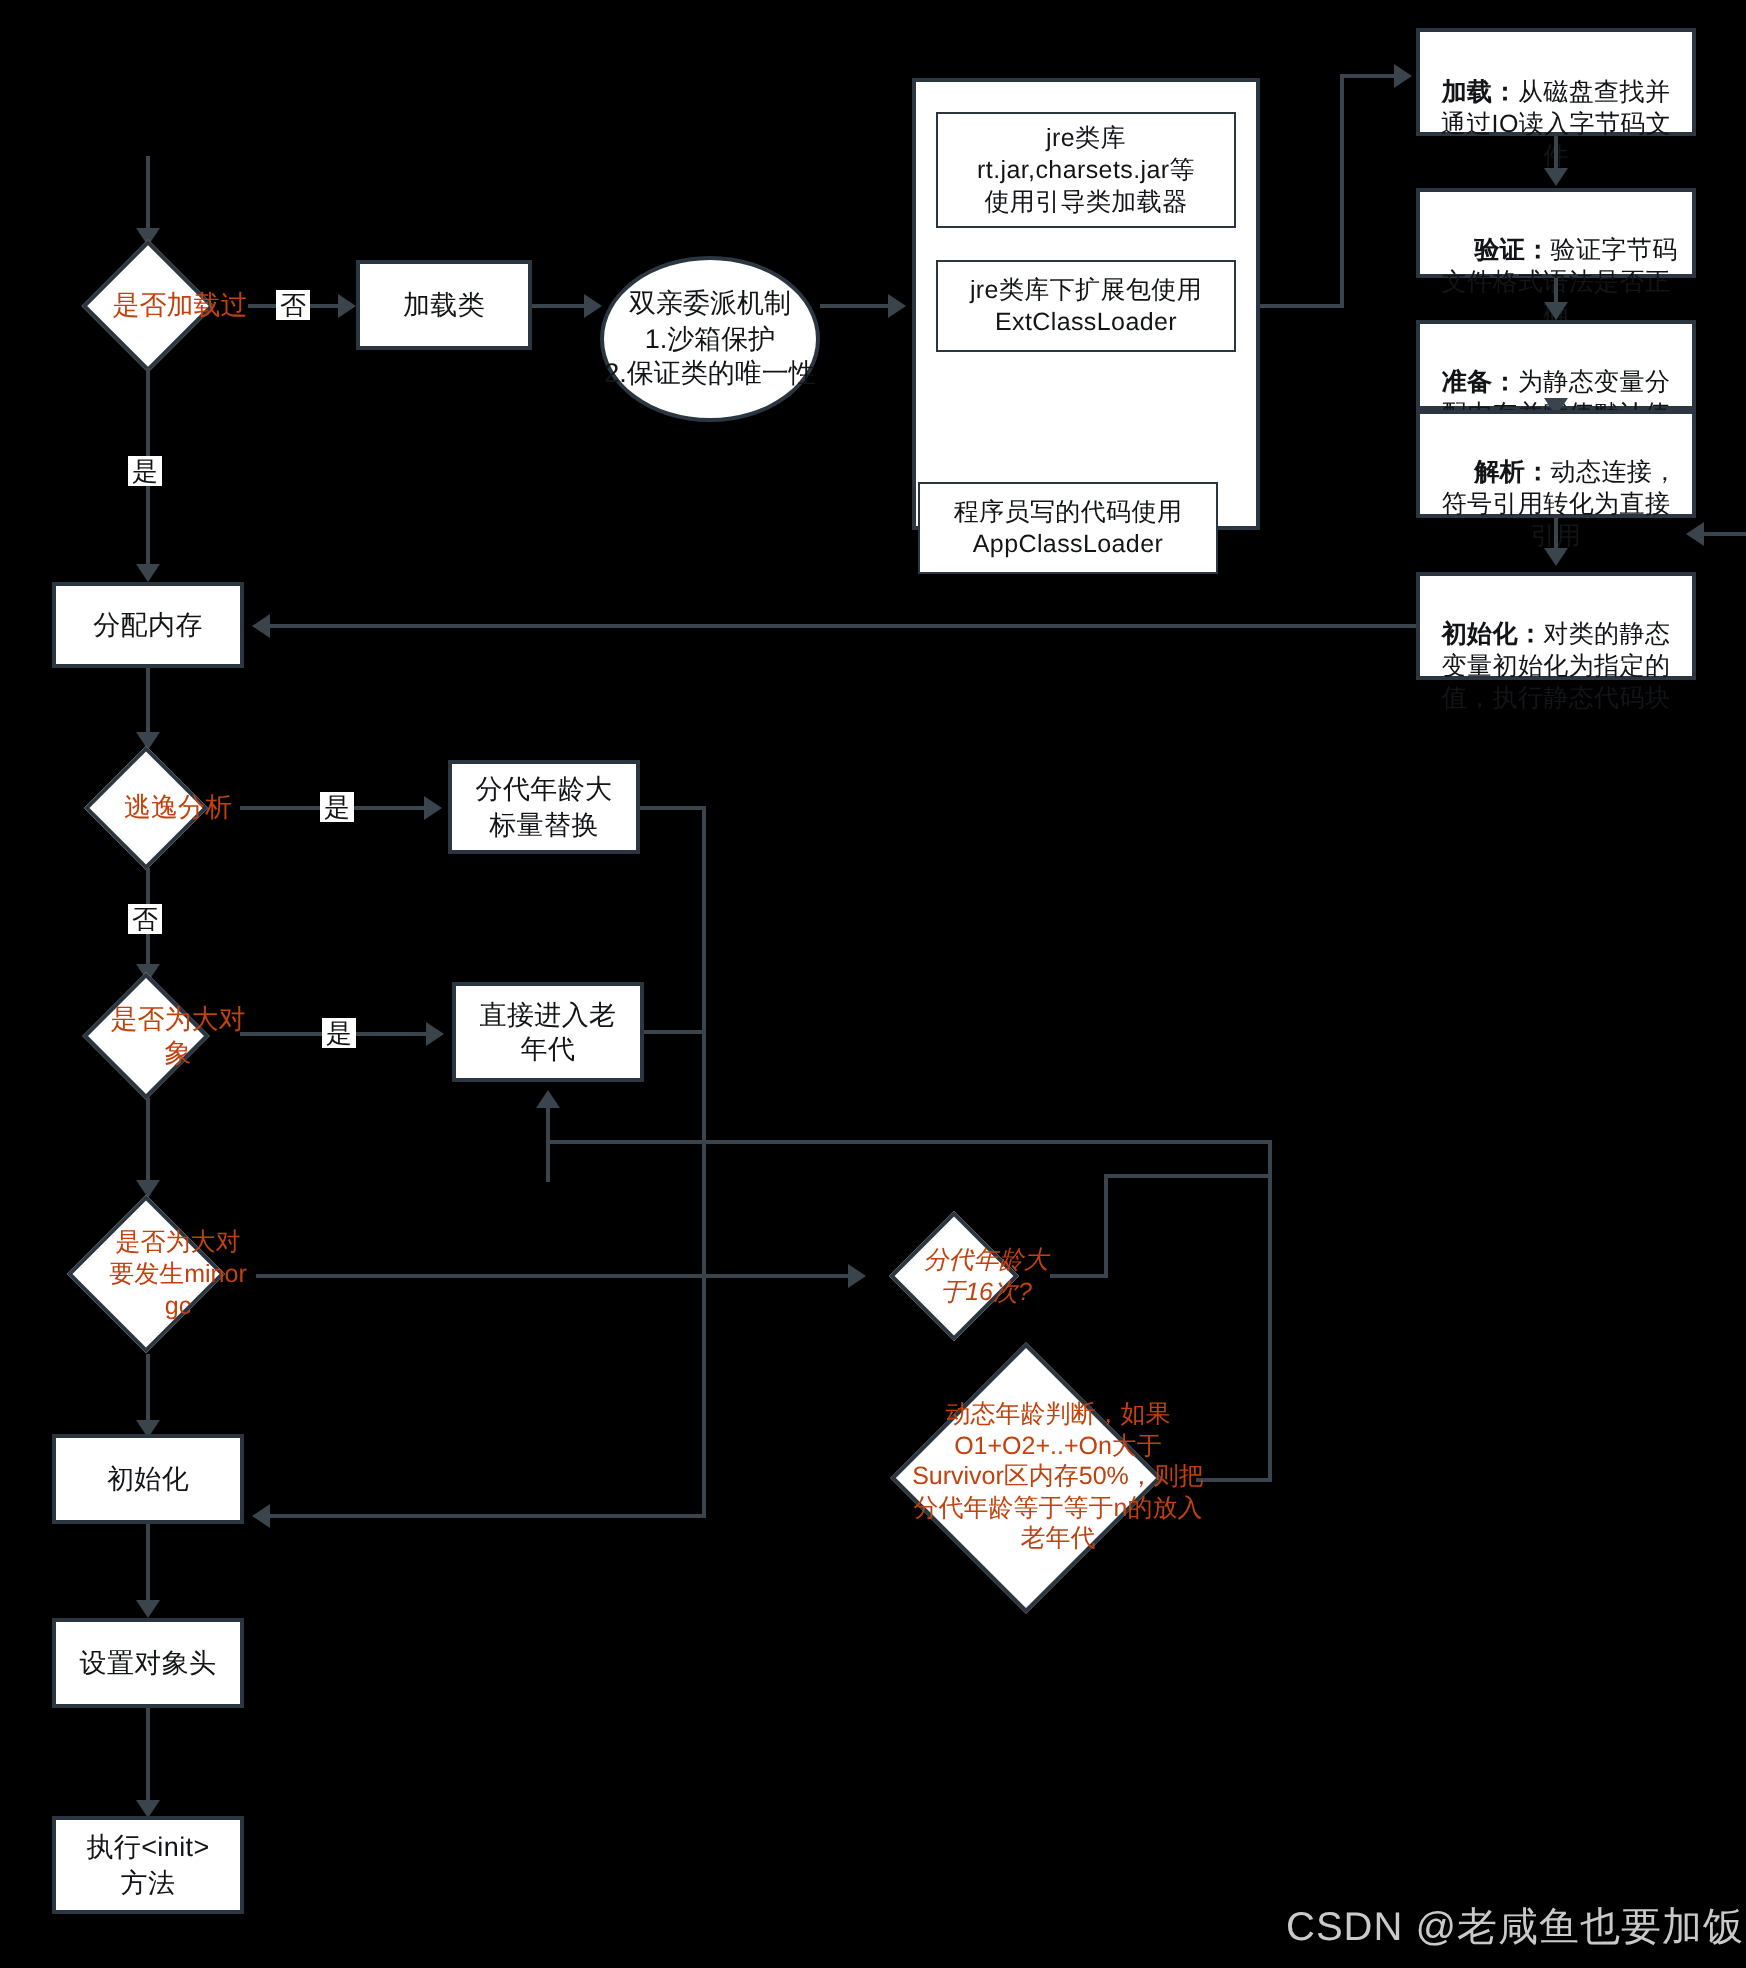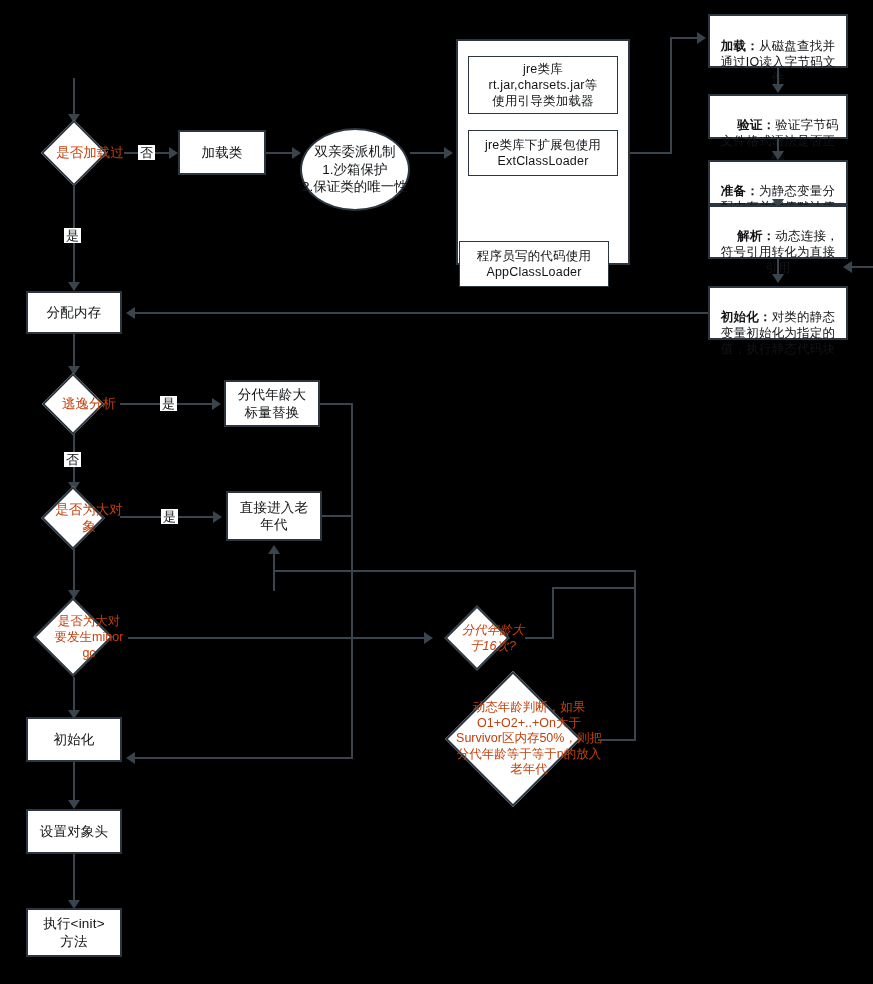--- a/index.html
+++ b/index.html
@@ -241,14 +241,15 @@
   <div class="arrow ar-down" style="left:68px;top:800px;"></div>
 
   <div class="node" style="left:26px;top:809px;width:96px;height:45px;">设置对象头</div>
 
   <div class="ln lv" style="left:73px;top:854px;height:49px;"></div>
   <div class="arrow ar-down" style="left:68px;top:900px;"></div>
 
   <div class="node" style="left:26px;top:908px;width:96px;height:49px;">执行&lt;init&gt;
 方法</div>
 
+  <div class="watermark" style="left:643px;top:950px;">CSDN @老咸鱼也要加饭</div>
 
 </div>
 
 </body></html>

